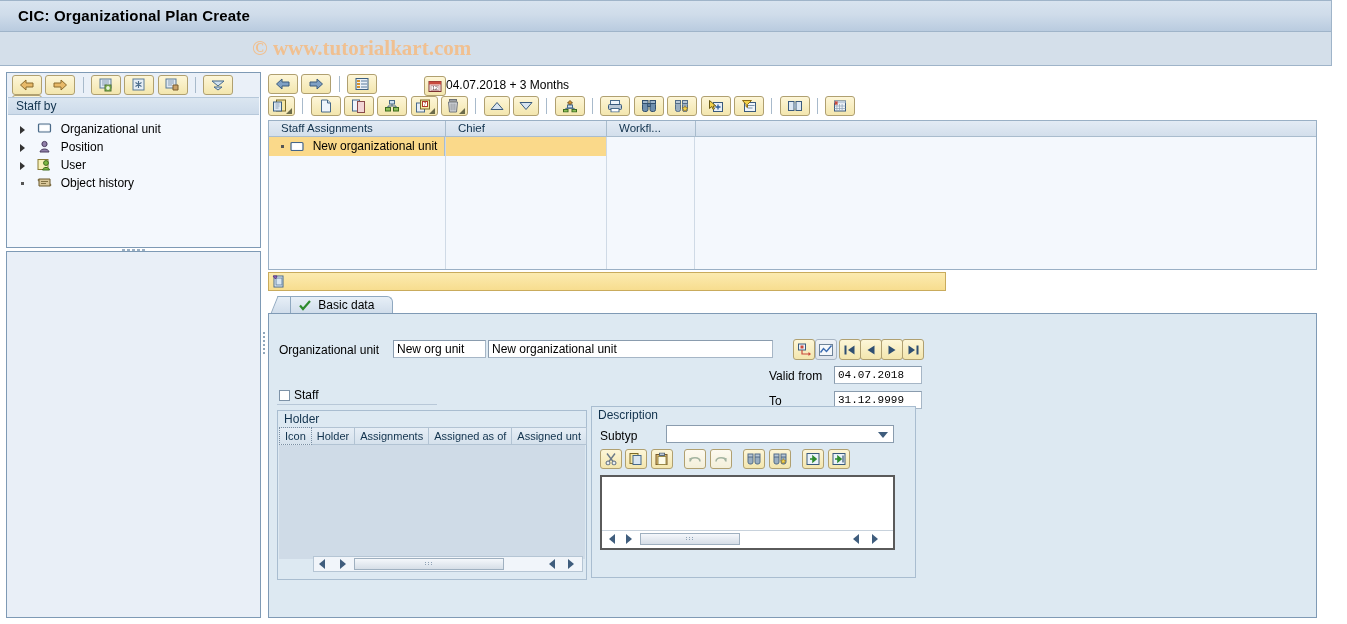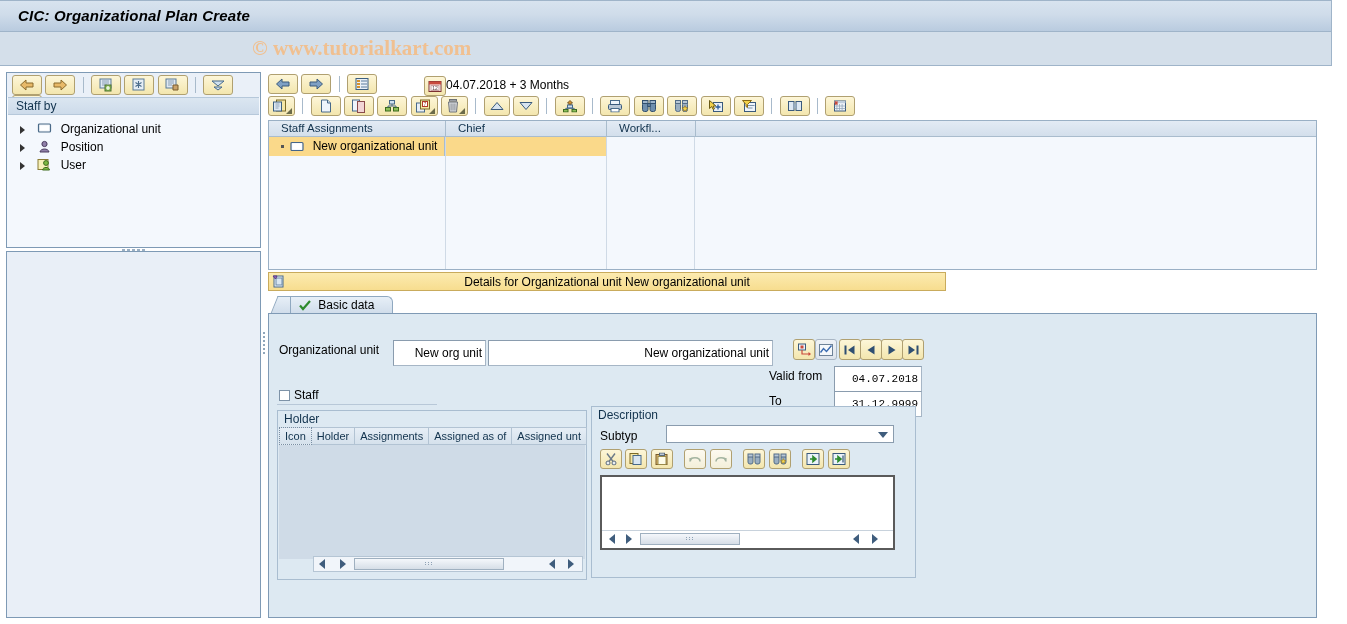--- a/index.html
+++ b/index.html
@@ -6,21 +6,21 @@
   body{width:1347px;height:624px;overflow:hidden;
        font-family:"Liberation Sans","DejaVu Sans",sans-serif;
        font-size:12px;color:#000;}
   .app{position:relative;width:1347px;height:624px;background:#ffffff;}
 
   
   .titlebar{position:absolute;left:0;top:0;width:1332px;height:32px;
     background:linear-gradient(to bottom,#d8e3ef 0%,#cfdcea 45%,#b9cbdf 100%);
     border:1px solid #9fb4c9;border-left:none;box-sizing:border-box;}
   .titlebar .t{position:absolute;left:18px;top:6px;font-size:15px;font-weight:bold;
-    font-style:italic;color:#000;letter-spacing:.2px;}
+    color:#000;letter-spacing:.2px;}
   .subbar{position:absolute;left:0;top:32px;width:1332px;height:34px;
     background:#d4dfea;border:1px solid #9fb4c9;border-top:none;border-left:none;box-sizing:border-box;}
   .watermark{position:absolute;left:252px;top:36px;font-family:"Liberation Serif","DejaVu Serif",serif;
     font-size:21px;font-weight:bold;color:#f0c091;white-space:nowrap;}
 
   
   .btn{display:inline-block;box-sizing:border-box;height:20px;min-width:22px;
     border:1px solid #b0a070;border-radius:3px;
     background:linear-gradient(to bottom,#fdf6d8,#f3e6ae);
     vertical-align:middle;position:relative;cursor:default;text-align:center;}
@@ -99,24 +99,24 @@
   .tabskew{position:absolute;left:6px;top:0;width:20px;height:18px;
     background:linear-gradient(to bottom,#e7eff7,#cfdcea);
     border-top:1px solid #8fa8c0;border-left:1px solid #8fa8c0;
     transform:skewX(-22deg);box-sizing:border-box;}
   .tabline{position:absolute;left:0;top:17px;width:1049px;height:1px;background:#8fa8c0;}
   .panel{position:absolute;left:268px;top:313px;width:1049px;height:305px;
     background:#dde9f2;border:1px solid #7f9ab5;box-sizing:border-box;}
 
   
   .lab{position:absolute;font-size:12px;color:#000;white-space:nowrap;}
-  .inp{position:absolute;box-sizing:border-box;height:26px;background:#ffffff;
+  .inp{position:absolute;box-sizing:border-box;height:18px;background:#ffffff;
     border:1px solid #a6b6c6;border-top-color:#8a9cae;border-left-color:#8a9cae;
     font-family:"Liberation Sans","DejaVu Sans",sans-serif;font-size:12px;
-    line-height:16px;padding:2px 3px;color:#000;text-align:right;}
+    line-height:16px;padding:2px 3px;color:#000;}
   .inp.mono{font-family:"Liberation Mono","DejaVu Sans Mono",monospace;font-size:11px;}
   .chk{position:absolute;width:11px;height:11px;background:#fff;border:1px solid #7e93a8;box-sizing:border-box;}
   .hr{position:absolute;height:1px;background:#b8c8d8;}
 
   
   .grp{position:absolute;box-sizing:border-box;border:1px solid #a9bdd0;background:#dde9f2;}
   .grp>.cap{position:absolute;left:6px;top:1px;font-size:12px;color:#11324d;background:transparent;}
   .subtbl{position:absolute;left:1px;top:16px;right:1px;height:18px;white-space:nowrap;
     background:#dde9f2;}
   .sth{display:inline-block;height:18px;line-height:17px;font-size:11px;
@@ -231,20 +231,31 @@
       <div class="trow">
         <span class="tw"><i class="tri"></i></span>
         <span class="tic">
           <svg width="16" height="13" viewBox="0 0 16 13">
               <rect x="1" y="1.5" width="10" height="10" fill="#f7f0b8" stroke="#8a7c36"></rect>
               <circle cx="9" cy="5" r="2.4" fill="#7fb942" stroke="#3d6a1c"></circle>
               <path d="M5.5 12 C6 8.6 12 8.6 12.5 12 Z" fill="#7fb942" stroke="#3d6a1c"></path>
             </svg>
         </span>
         <span class="tlab">User</span>
+      </div>
+      <div class="trow">
+        <span class="tw"><i class="dot"></i></span>
+        <span class="tic">
+          <svg width="16" height="13" viewBox="0 0 16 13">
+              <path d="M2 3 h11 v7 h-11z" fill="#d9c79a" stroke="#6b5a2e"></path>
+              <path d="M2 3 c-1.2 0 -1.2 2 0 2 M13 8 c1.2 0 1.2 2 0 2" fill="#c6b281" stroke="#6b5a2e"></path>
+              <path d="M4 5.5h7M4 7.5h5" stroke="#6b5a2e" stroke-width=".8"></path>
+            </svg>
+        </span>
+        <span class="tlab">Object history</span>
       </div>
     </div>
 
     <div class="splitH">
       <i></i><i></i><i></i><i></i><i></i>
     </div>
   </div>
 
   <div class="side2"></div>
   <div class="vsplit">
@@ -442,21 +453,20 @@
   </div>
 
   <div class="dethead">
     <span class="dic">
       <svg width="14" height="14" viewBox="0 0 14 14">
           <rect x="2" y="1" width="9" height="11" fill="#eef4fb" stroke="#47698a"></rect>
           <rect x="4" y="3" width="6" height="7" fill="#d9e6f2" stroke="#6c8aa8"></rect>
           <path d="M1 1 L5 1 L3.5 4 Z" fill="#9d6fd0" stroke="#5a3a80"></path>
         </svg>
     </span>
-    <div class="dt">Details for Organizational unit New organizational unit</div>
   </div>
 
   <div class="tabbar">
     <div class="tabline"></div>
     <div class="tabskew"></div>
     <div class="tab">
       <span style="display:inline-block;vertical-align:middle;margin-right:4px;">
         <svg width="12" height="11" viewBox="0 0 12 11">
             <path d="M1 5.5 L4 9 L11 1" stroke="#2e8b2e" stroke-width="2.2" fill="none"></path>
           </svg>

